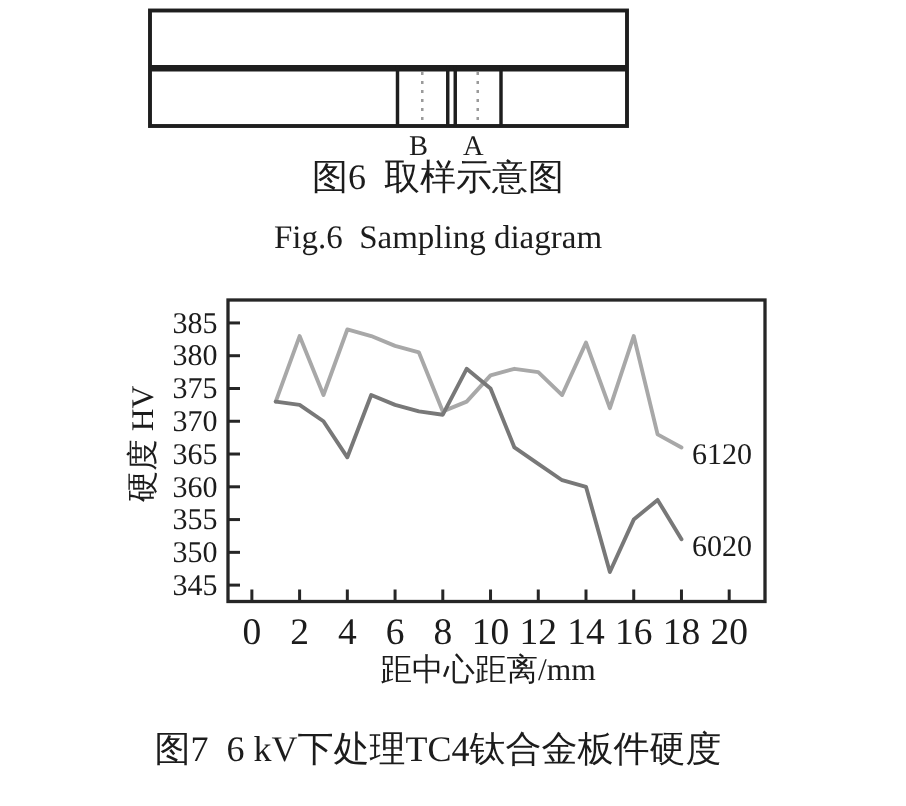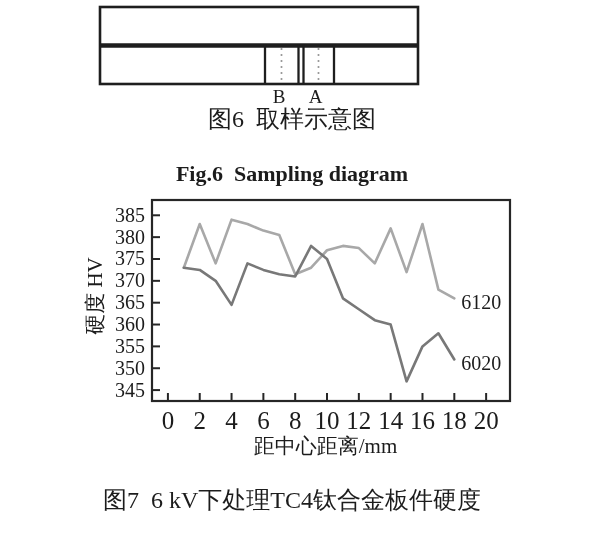--- a/index.html
+++ b/index.html
@@ -29,21 +29,21 @@
     <g>
       <line x1="208.5" y1="41" x2="208.5" y2="81" stroke="#1e1e1e" stroke-width="2.3"></line>
       <line x1="239" y1="41" x2="239" y2="81" stroke="#1e1e1e" stroke-width="2.3"></line>
       <line x1="223.5" y1="45" x2="223.5" y2="79" stroke="#9a9a9a" stroke-width="1.7" stroke-dasharray="2,4"></line>
     </g>
     <text x="184" y="100" font-size="19" text-anchor="middle">B</text>
     <text x="220.5" y="100" font-size="19" text-anchor="middle">A</text>
   </svg>
 
   <div class="abs cap cap-zh" style="top:105px;">图6  取样示意图</div>
-  <div class="abs cap cap-en" style="top:160px;font-weight:bold;">Fig.6  Sampling diagram</div>
+  <div class="abs cap cap-en" style="top:144px;">Fig.6  Sampling diagram</div>
 
   <svg id="chart" class="abs" style="left:80px;top:190px;" width="470" height="272">
     <rect id="plot-box" x="72" y="10" width="358" height="201" fill="none" stroke="#262626" stroke-width="2.2"></rect>
     <g id="chart-gen">
         <line x1="72" y1="200.07608695652175" x2="80" y2="200.07608695652175" stroke="#262626" stroke-width="2"></line>
         <text x="65" y="206.57608695652175" font-size="20" text-anchor="end">345</text>
         <line x1="72" y1="178.22826086956522" x2="80" y2="178.22826086956522" stroke="#262626" stroke-width="2"></line>
         <text x="65" y="184.72826086956522" font-size="20" text-anchor="end">350</text>
         <line x1="72" y1="156.3804347826087" x2="80" y2="156.3804347826087" stroke="#262626" stroke-width="2"></line>
         <text x="65" y="162.8804347826087" font-size="20" text-anchor="end">355</text>

